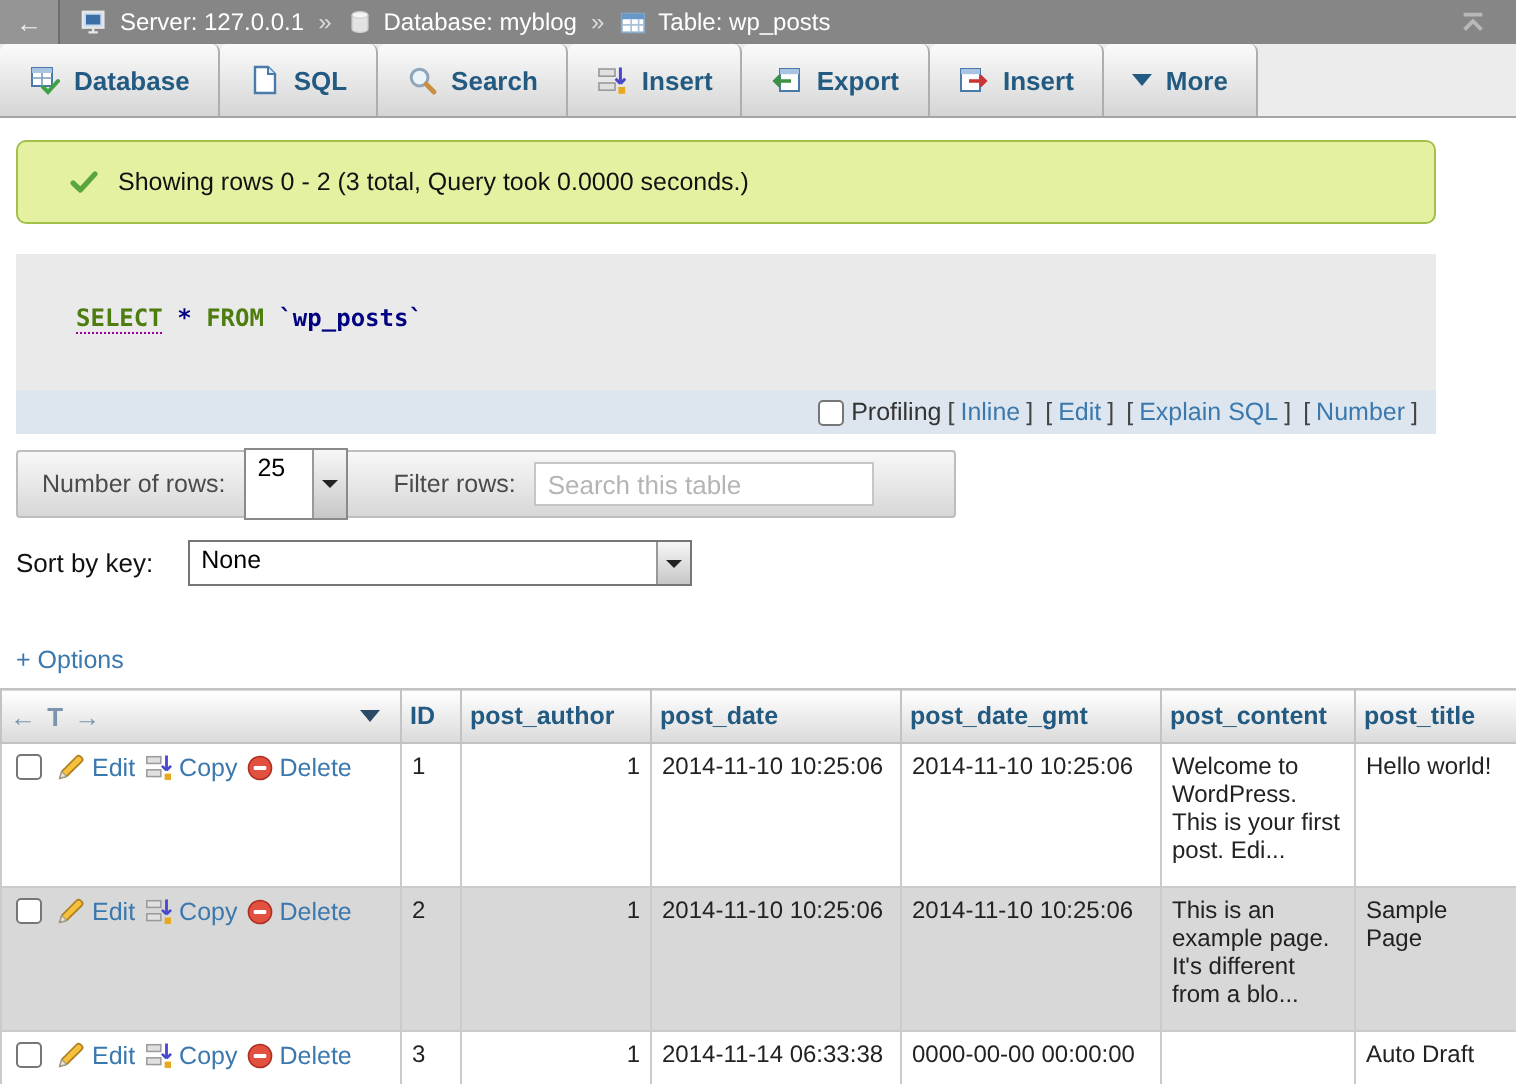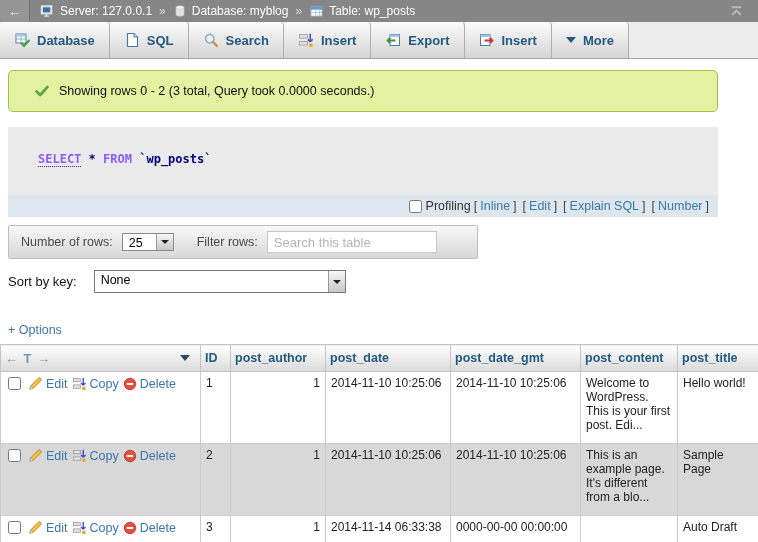--- a/index.html
+++ b/index.html
@@ -32,34 +32,34 @@
   .content { padding:0 8px; }
 
   
   .msg { margin-top:11px; width:710px; height:42px; background:#e4f1a1; border:1px solid #a3c04c;
     border-radius:5px; display:flex; align-items:center; gap:9px; padding:0 25px; color:#111; }
 
   
   .query-box { margin-top:15px; width:710px; }
   .query-sql { background:#eaeaea; height:68px; padding:25px 0 0 30px;
     font-family:"DejaVu Sans Mono", monospace; font-size:12px; font-weight:bold; }
-  .kw { color:#8b5cf6; }
+  .kw { color:#4d7c0f; }
   .kw-help { border-bottom:1px dotted #990099; cursor:pointer; }
   .ident { color:#000080; }
   .profiling { background:#dde6ee; height:22px; display:flex; align-items:center; justify-content:flex-end;
     padding-right:6px; font-size:12.5px; color:#333; }
   .profiling input { width:13px; height:13px; margin:0 4px 0 0; }
   .bracket { color:#444; margin:0 3px; }
   .plink { color:#3a78ad; text-decoration:none; cursor:pointer; }
   .grp { white-space:nowrap; }
 
   
   .rows-bar { margin-top:8px; width:470px; height:34px; border:1px solid #bdbdbd; border-radius:2px;
     background:linear-gradient(#f8f8f8,#d7d7d7); display:flex; align-items:center; padding:0 12px; gap:9px; color:#4a4a4a; }
-  .fselect { display:inline-flex; align-items:stretch; background:#fff; border:1px solid #8a8a8a; height:18px; cursor:pointer; }
+  .fselect { display:inline-flex; align-items:stretch; background:#fff; border:1px solid #8a8a8a; height:36px; cursor:pointer; }
   .fsel-val { padding:2px 6px; color:#000; flex:1; font-size:12.5px; white-space:nowrap; }
   .fsel-btn { width:17px; background:linear-gradient(#f7f7f7,#c7c7c7); border-left:1px solid #999;
     display:flex; align-items:center; justify-content:center; }
   .tri-down { width:0; height:0; border-left:4px solid transparent; border-right:4px solid transparent; border-top:4px solid #222; }
   .w52 { width:52px; }
   .filter-input { width:170px; height:22px; border:1px solid #c6c6c6; padding:0 6px; font-size:13px;
     color:#333; font-family:inherit; }
   .filter-input::placeholder { color:#b5b5b5; }
   .sort-row { margin-top:11px; display:flex; align-items:center; gap:17px; font-size:13px; color:#111; }
   .sort-select { width:252px; height:23px; border-color:#767676; }

